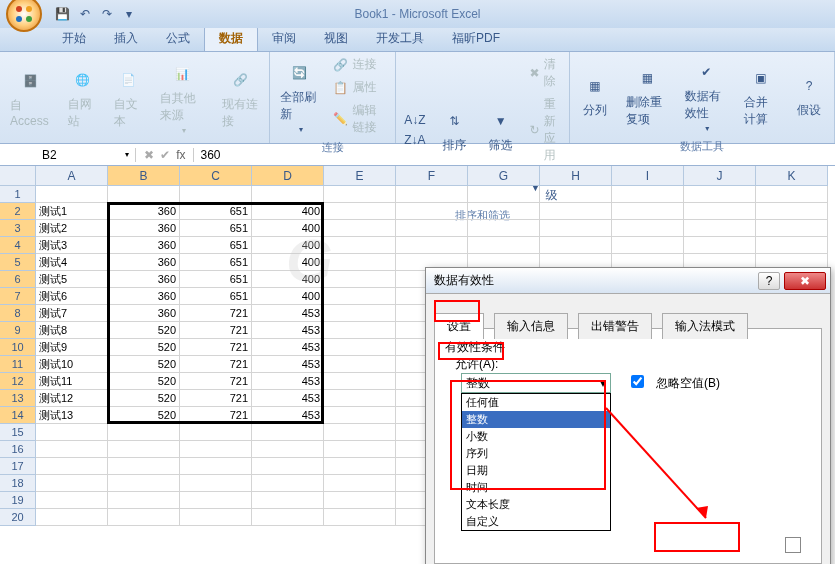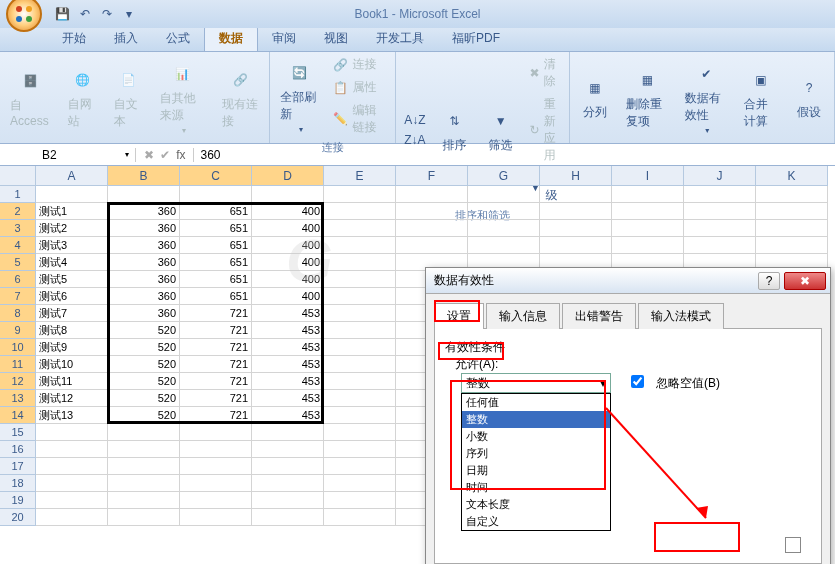--- a/index.html
+++ b/index.html
@@ -50,21 +50,21 @@
 .watermark { position: absolute; font-size: 60px; color: #ccc; opacity: 0.3; font-weight: bold; font-style: italic; pointer-events: none; }
 
 
 .dialog { position: absolute; left: 425px; top: 267px; width: 406px; background: #f0f0f0; border: 1px solid #888; box-shadow: 2px 2px 8px rgba(0,0,0,0.3); }
 .dialog-title { height: 26px; background: linear-gradient(#fff, #d8e4f2); display: flex; align-items: center; justify-content: space-between; padding: 0 4px; border-bottom: 1px solid #aaa; }
 .dialog-title-text { font-size: 12px; padding-left: 4px; }
 .dialog-close { width: 42px; height: 18px; background: linear-gradient(#e88, #c33); border: 1px solid #a00; color: #fff; text-align: center; line-height: 16px; border-radius: 2px; }
 .dialog-help { width: 22px; height: 18px; background: linear-gradient(#fff, #ddd); border: 1px solid #aaa; text-align: center; line-height: 16px; border-radius: 2px; margin-right: 4px; }
 .dialog-body { padding: 8px; }
 .dialog-tabs { display: flex; border-bottom: 1px solid #aaa; }
-.dialog-tab { padding: 4px 12px; border: 1px solid #aaa; border-bottom: none; background: #f0f0f0; margin-right: 2px; position: relative; top: 1px; }
+.dialog-tab { padding: 4px 12px; border: 1px solid #aaa; border-bottom: none; background: #f0f0f0; margin-right: 10px; position: relative; top: 11px; }
 .dialog-tab.active { background: #fff; }
 .dialog-tab-content { background: #fff; border: 1px solid #aaa; border-top: none; padding: 10px; min-height: 200px; }
 .field-label { margin: 0 0; }
 .select-box { width: 150px; height: 20px; border: 1px solid #7a9; background: #fff; display: flex; justify-content: space-between; align-items: center; padding: 0 4px; margin-left: 16px; }
 .dropdown-list { width: 150px; border: 1px solid #000; background: #fff; margin-left: 16px; }
 .dropdown-item { padding: 1px 4px; font-size: 11px; }
 .dropdown-item.sel { background: #3a6dc0; color: #fff; }
 .checkbox-row { display: flex; align-items: flex-start; gap: 12px; margin: 0 0; }
 
 
@@ -185,20 +185,21 @@
         </div>
       <div class="ribbon-btn-lg">
           <div class="icon-box">▣</div>
           <span>合并计算</span>
         </div>
       <div class="ribbon-btn-lg">
           <div class="icon-box">?</div>
           <span>假设</span>
         </div>
     </div>
+    <div class="ribbon-group-label">数据工具</div>
   </div>
 </div>
 
 <div class="formula-bar">
   <div class="name-box">
       <span>B2</span>
       <span style="font-size:8px">▾</span>
     </div>
   <div class="fx-box">
     <span style="color:#aaa">✖</span>

